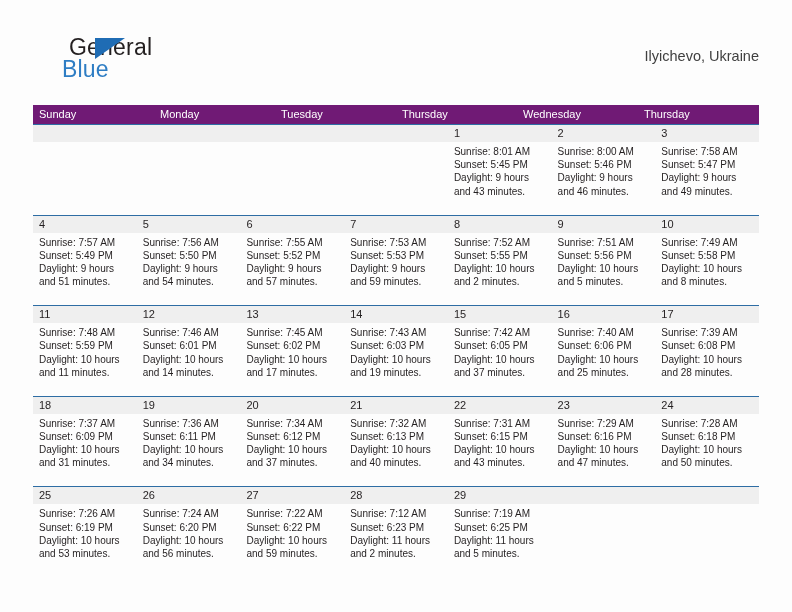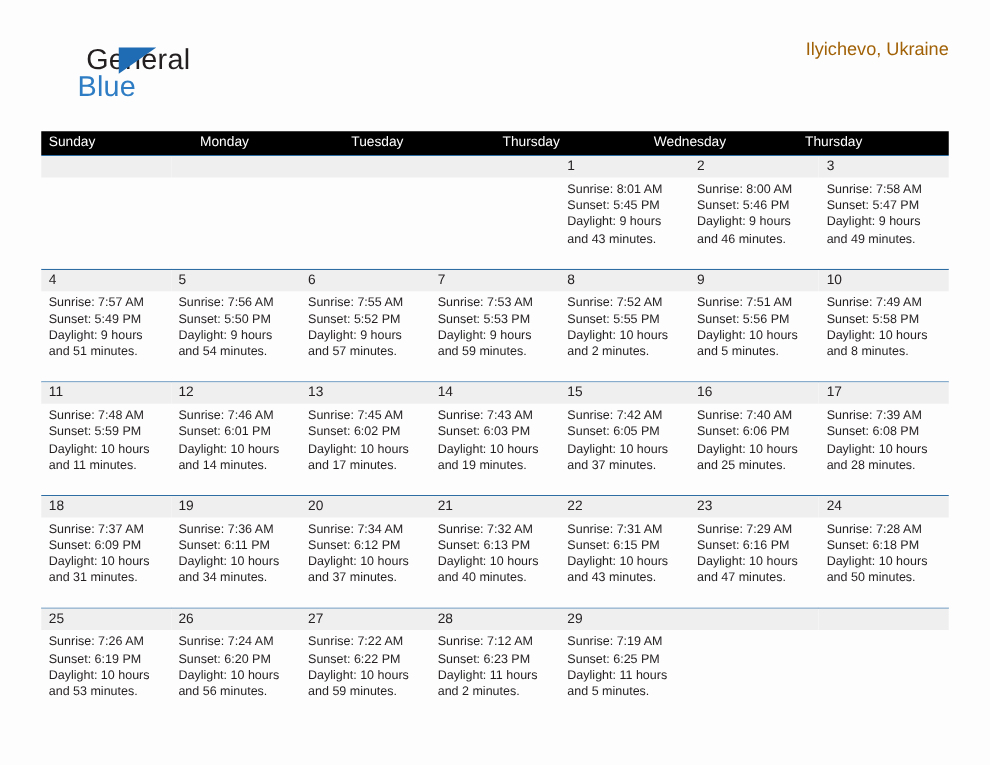--- a/index.html
+++ b/index.html
@@ -71,36 +71,36 @@
     text-align: right;
   }
   .cal-title {
     font-size: 27px;
     color: #231f20;
     line-height: 32px;
     white-space: nowrap;
   }
   .cal-subtitle {
     font-size: 14.5px;
-    color: #a16207;
+    color: #404040;
     line-height: 20px;
-    margin-top: 0;
+    margin-top: 16px;
     white-space: nowrap;
   }
 
   
   .calendar {
     position: absolute;
     left: 33px;
     top: 105px;
     width: 726px;
   }
   .weekhead {
     display: flex;
-    background: #000000;
+    background: #701a75;
     height: 19px;
   }
   .weekhead div {
     flex: 1 1 0;
     color: #ffffff;
     font-size: 11px;
     line-height: 19px;
     padding-left: 6px;
     box-sizing: border-box;
     white-space: nowrap;

